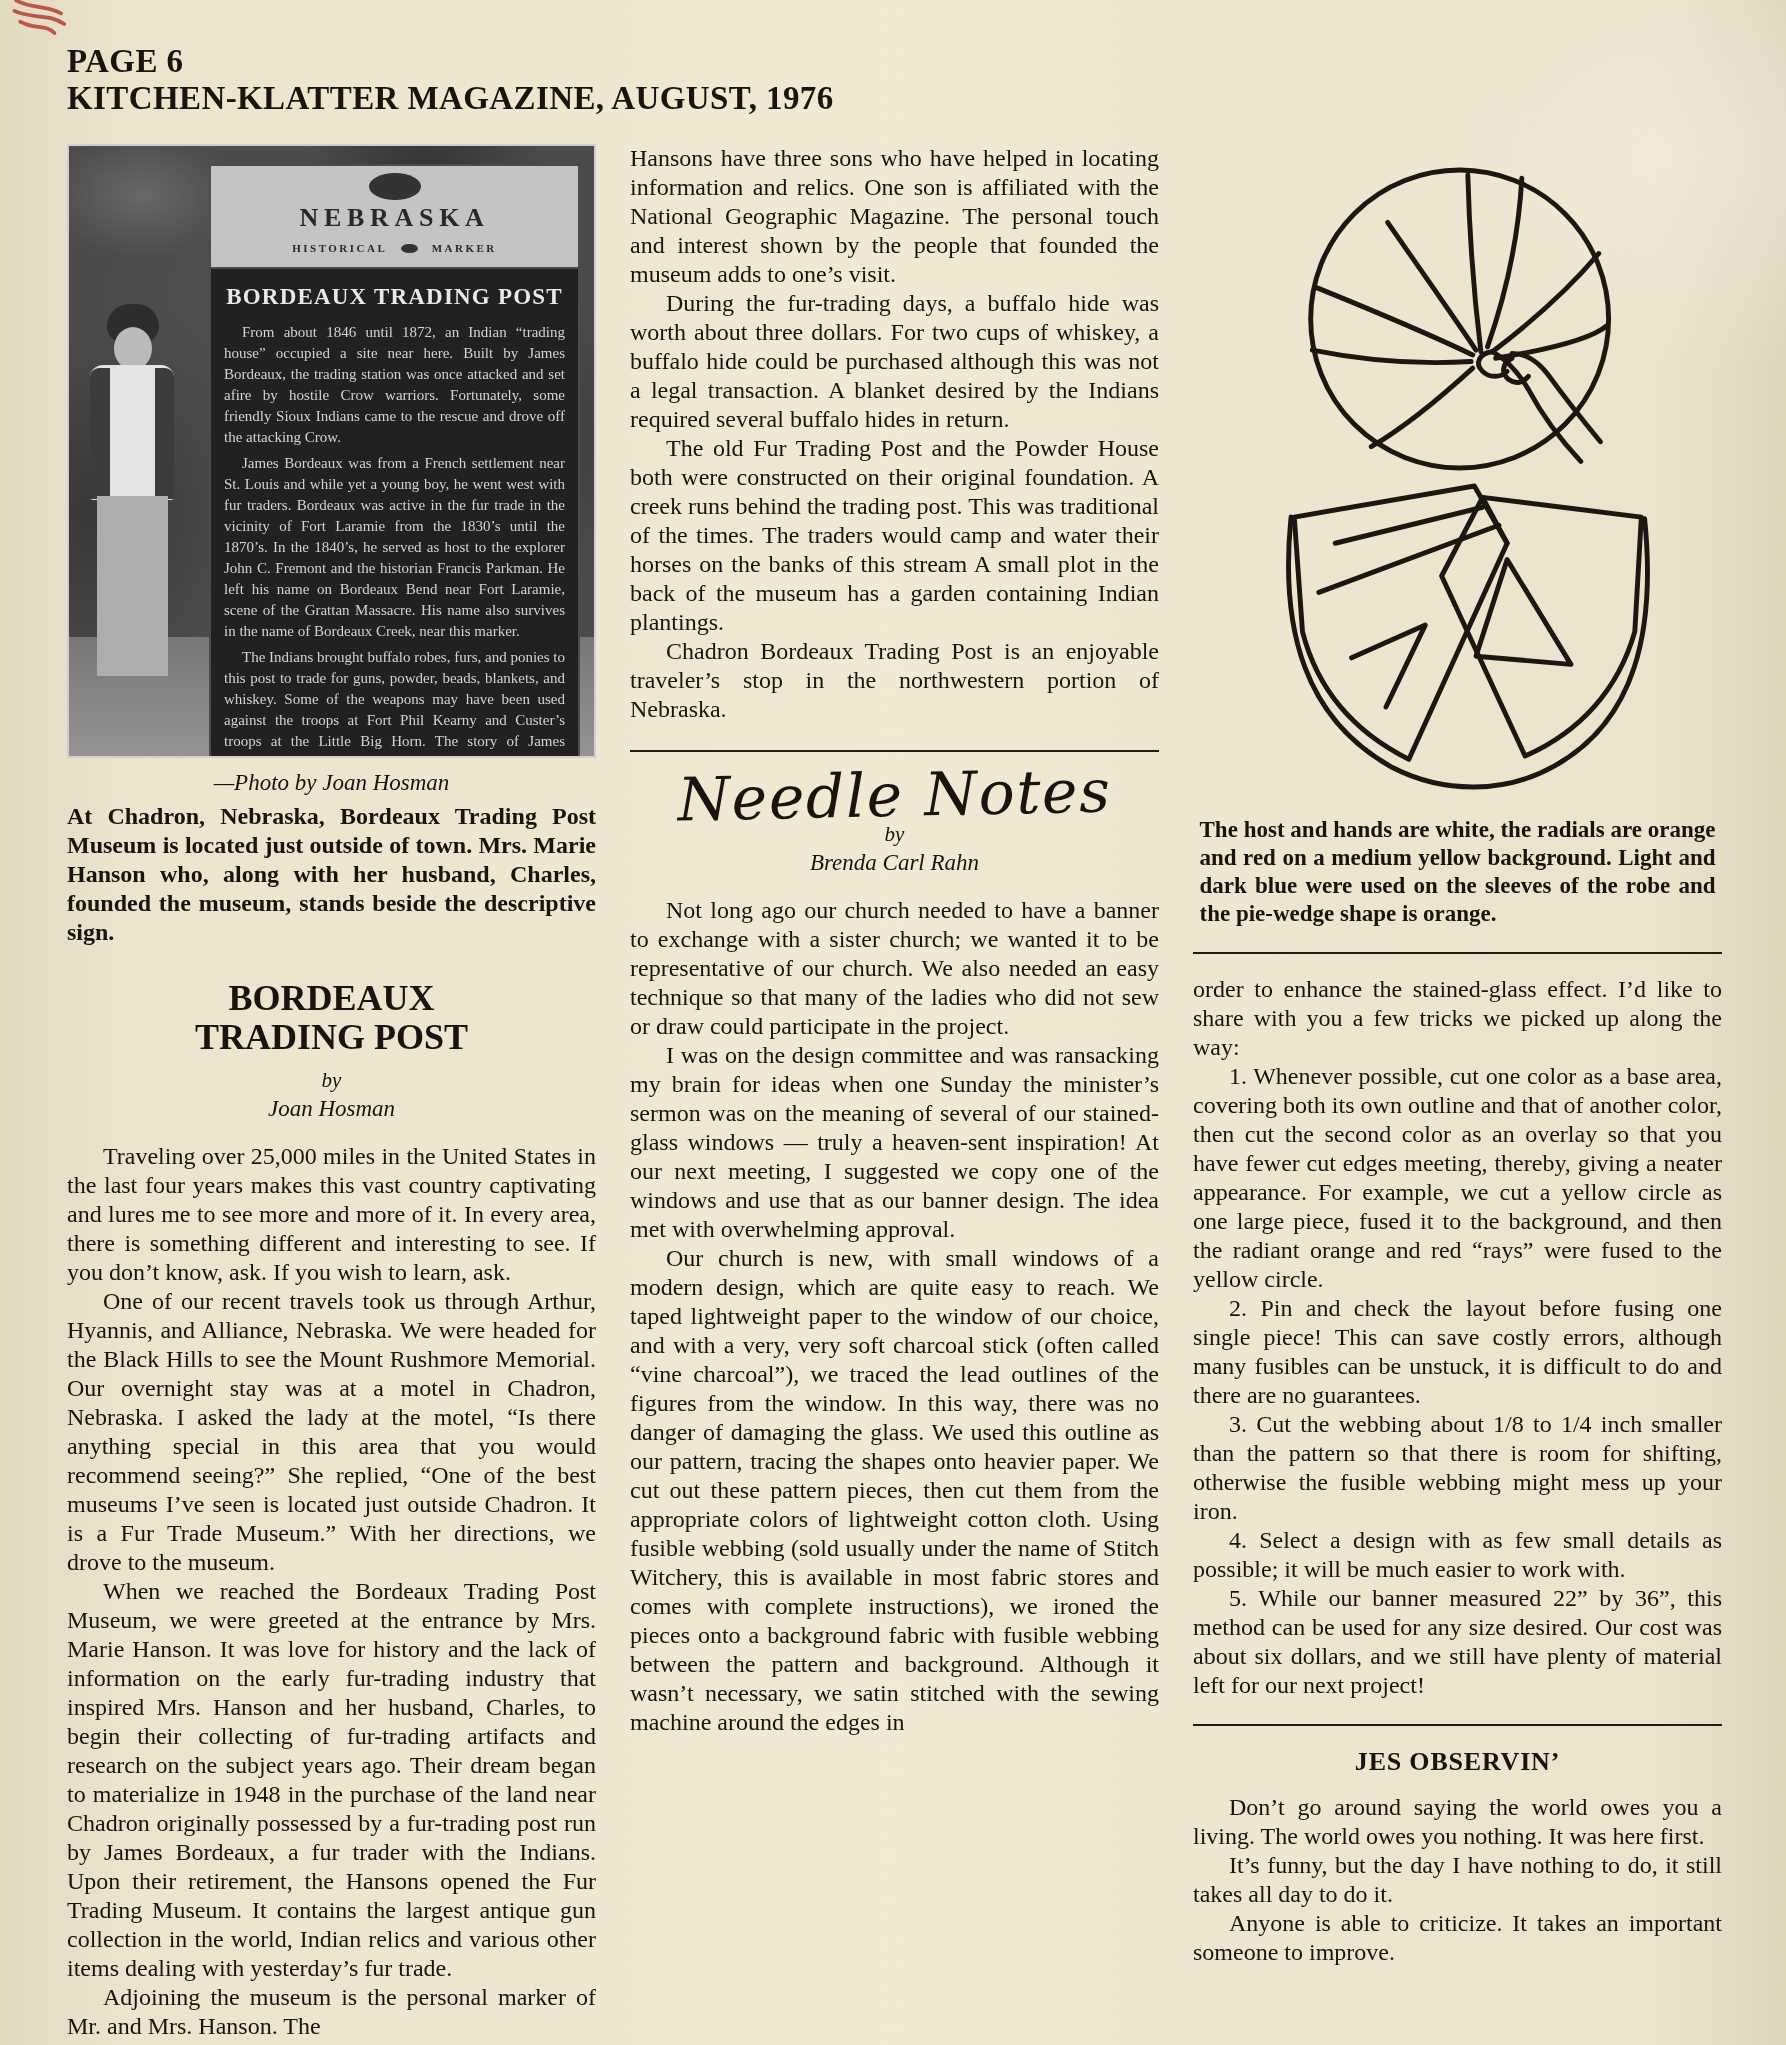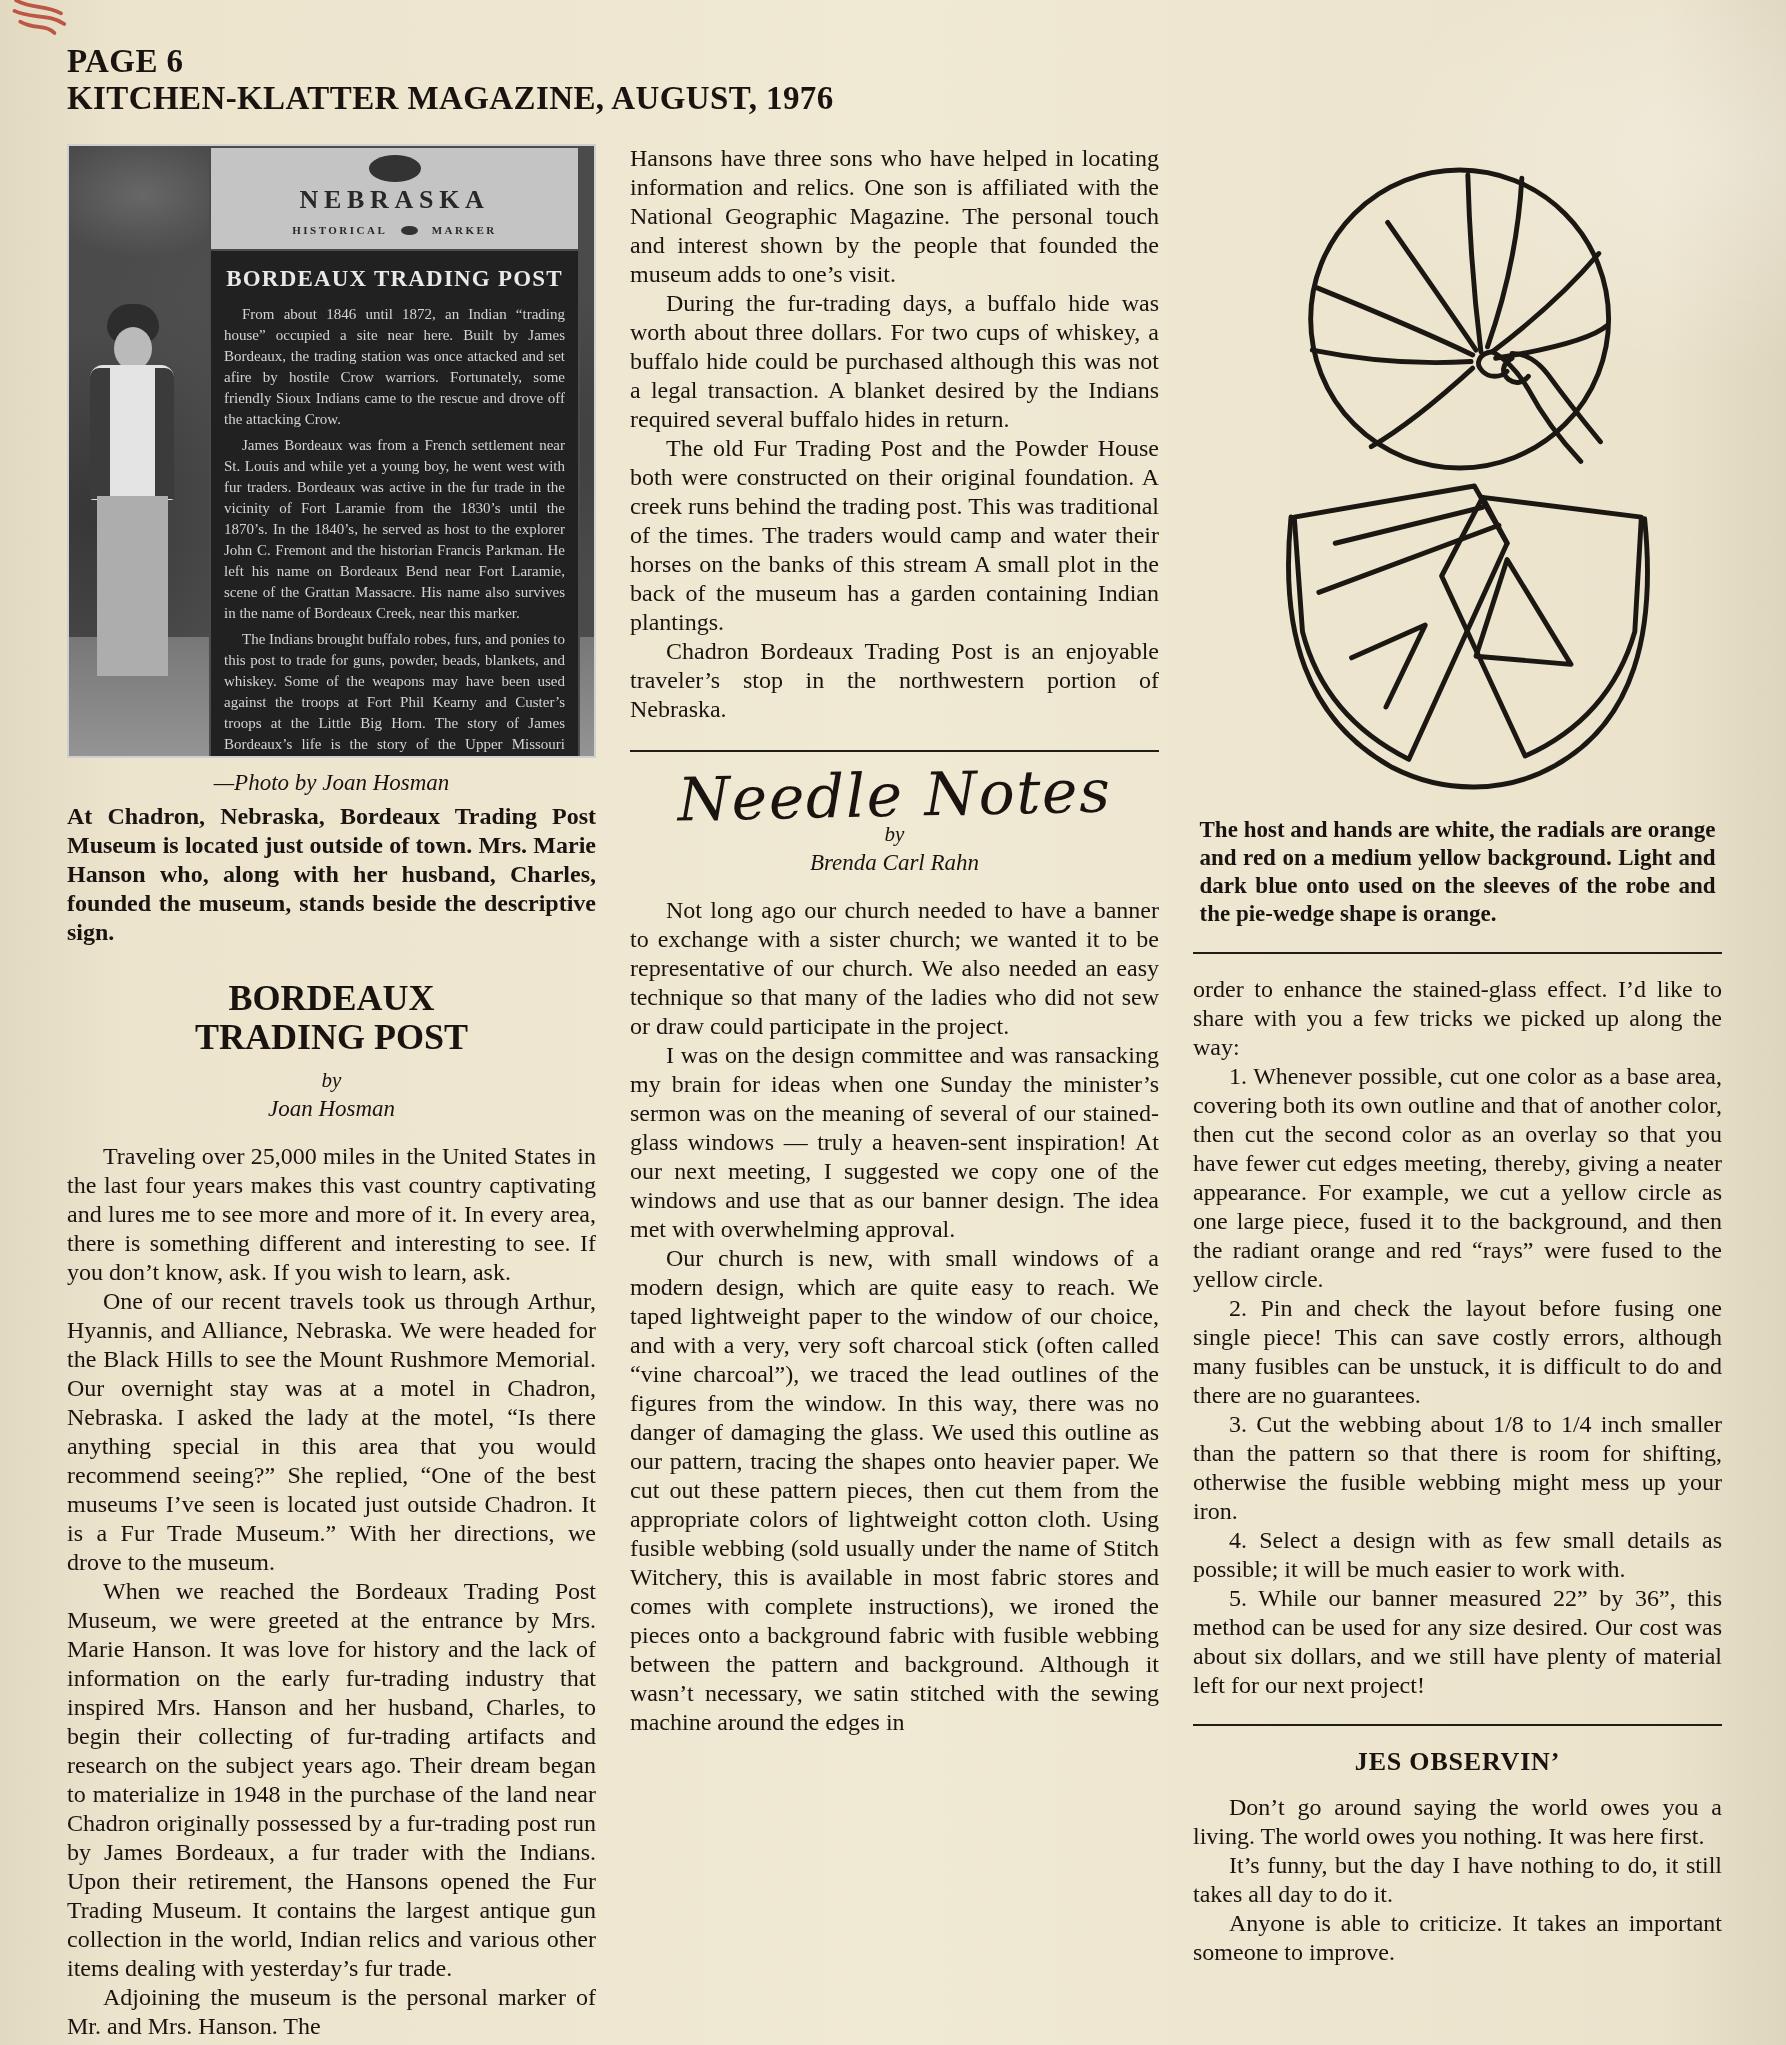--- a/index.html
+++ b/index.html
@@ -26,21 +26,21 @@
   
   .photo{position:relative;width:100%;height:614px;overflow:hidden;border:2.5px solid #d6cdb4;box-sizing:border-box;filter:grayscale(1) contrast(1.02);background:#4c473d;}
   .foliage{position:absolute;inset:0;background:
     radial-gradient(139px 90px at 14% 8%, #6d675b, transparent 70%),
     radial-gradient(172px 115px at 68% 4%, #38342c, transparent 70%),
     radial-gradient(229px 131px at 40% 24%, #57524a, transparent 75%),
     radial-gradient(172px 213px at 92% 48%, #443f38, transparent 70%),
     radial-gradient(205px 245px at 4% 60%, #3c3830, transparent 75%),
     #514c42;}
   .ground{position:absolute;left:0;right:0;bottom:0;height:119px;background:linear-gradient(#7c776b,#999481);}
-  .sign{position:absolute;top:0;right:14px;width:371px;}
+  .sign{position:absolute;top:18px;right:14px;width:371px;}
   .sign-top{background:#c9c3b0;border:2px solid #514c42;padding:6.5px 4.9px 4.1px;text-align:center;}
   .sign-emblem{width:52px;height:27px;border-radius:50%;background:#39342b;margin:0 auto 3.3px;}
   .sign-state{font-weight:bold;font-size:26px;letter-spacing:5.7px;color:#2d2921;}
   .sign-band{display:flex;justify-content:center;align-items:center;gap:14px;font-size:11px;letter-spacing:2.5px;color:#2d2921;margin-top:2.5px;font-weight:bold;}
   .sign-band .dot{width:16.4px;height:9px;border-radius:50%;background:#39342b;}
   .sign-main{background:#26231d;border:2px solid #514c42;border-top:none;padding:12.3px 13px 9px;color:#d8d2bf;}
   .sign-title{text-align:center;font-weight:bold;font-size:23px;letter-spacing:1.2px;color:#ece7d5;margin-bottom:11.5px;}
   .sign-p{font-size:15px;line-height:21px;text-align:justify;text-indent:18px;margin:0 0 4.9px;}
   .sign-footer{display:flex;justify-content:space-between;font-size:8.6px;margin-top:8.2px;color:#c2bca6;font-style:italic;}
   .post{position:absolute;bottom:0;width:23px;background:#2b2722;}
@@ -195,21 +195,21 @@
             <path d="M100,544 L320,462"></path>
             <path d="M140,624 L230,584 L182,684"></path>
 
             <path d="M494,452 L300,428 L250,524 L352,744 C420,714 466,662 486,592 Z"></path>
             <path d="M330,504 L408,632 L292,622 Z"></path>
             <path d="M300,428 L330,484"></path>
           </g>
         </svg>
       </div>
 
-      <p class="caption ill-cap">The host and hands are white, the radials are orange and red on a medium yellow background. Light and dark blue onto used on the sleeves of the robe and the pie-wedge shape is orange.</p>
+      <p class="caption ill-cap">The host and hands are white, the radials are orange and red on a medium yellow background. Light and dark blue were used on the sleeves of the robe and the pie-wedge shape is orange.</p>
 
       <hr class="rule">
 
       <p class="p ni">order to enhance the stained-glass effect. I’d like to share with you a few tricks we picked up along the way:</p>
       <p class="p">1. Whenever possible, cut one color as a base area, covering both its own outline and that of another color, then cut the second color as an overlay so that you have fewer cut edges meeting, thereby, giving a neater appearance. For example, we cut a yellow circle as one large piece, fused it to the background, and then the radiant orange and red “rays” were fused to the yellow circle.</p>
       <p class="p">2. Pin and check the layout before fusing one single piece! This can save costly errors, although many fusibles can be unstuck, it is difficult to do and there are no guarantees.</p>
       <p class="p">3. Cut the webbing about 1/8 to 1/4 inch smaller than the pattern so that there is room for shifting, otherwise the fusible webbing might mess up your iron.</p>
       <p class="p">4. Select a design with as few small details as possible; it will be much easier to work with.</p>
       <p class="p">5. While our banner measured 22” by 36”, this method can be used for any size desired. Our cost was about six dollars, and we still have plenty of material left for our next project!</p>
 

